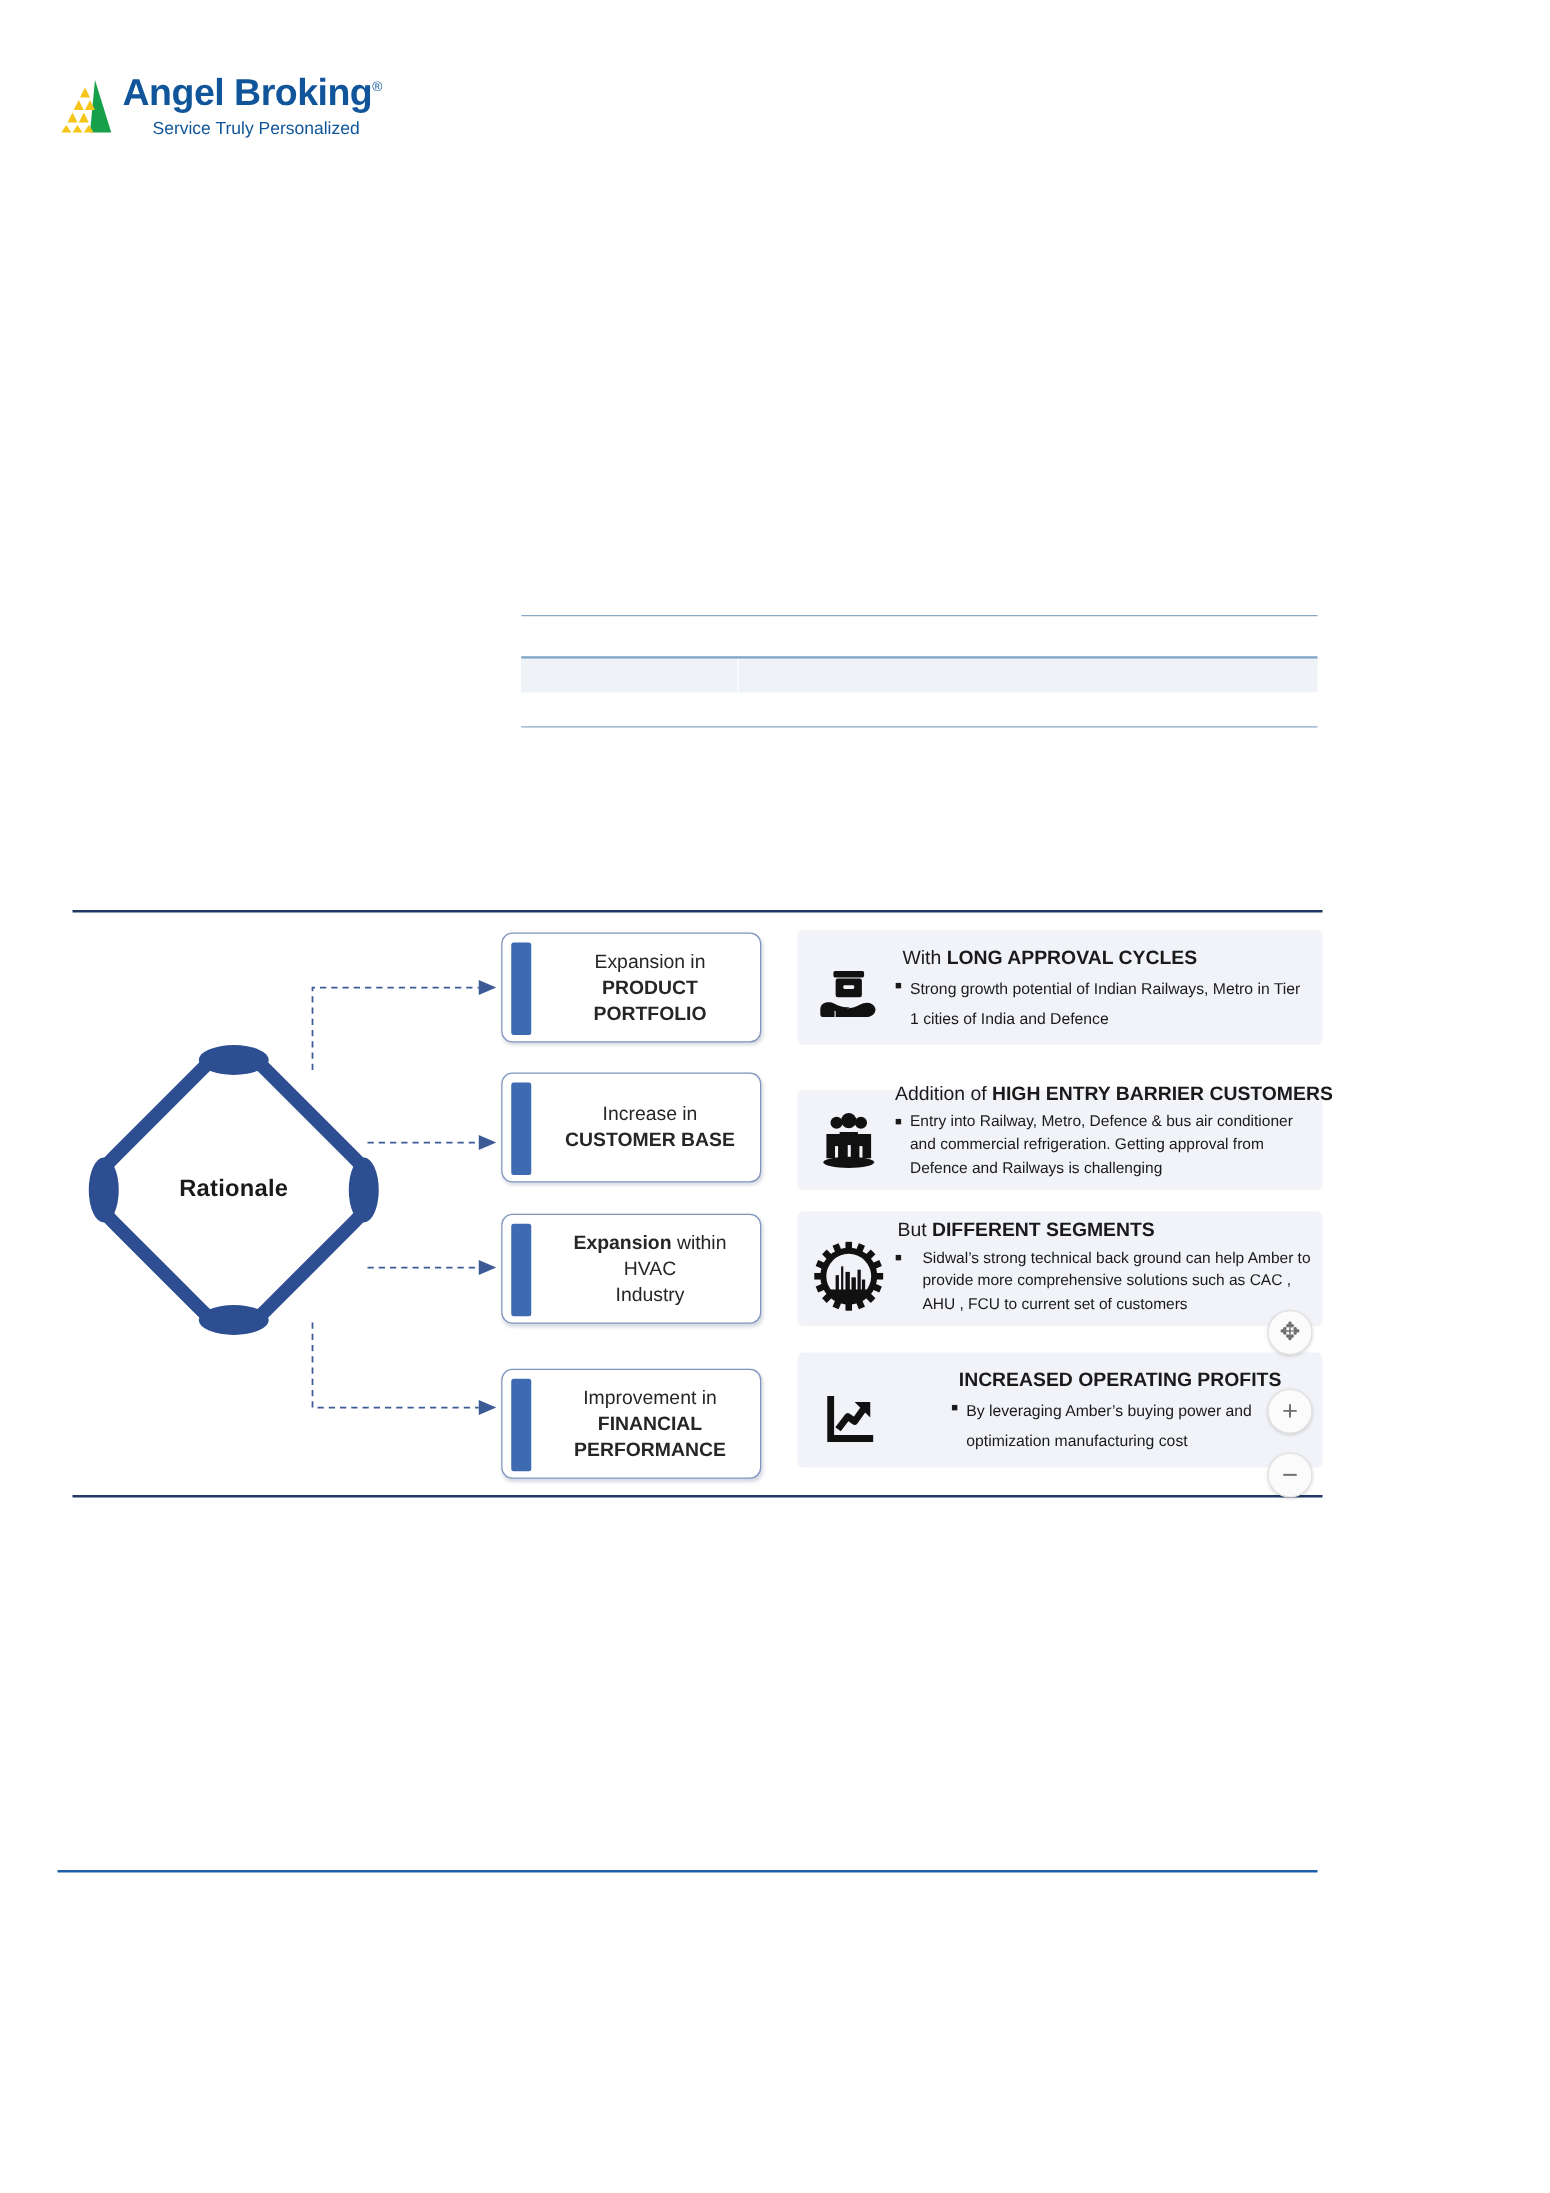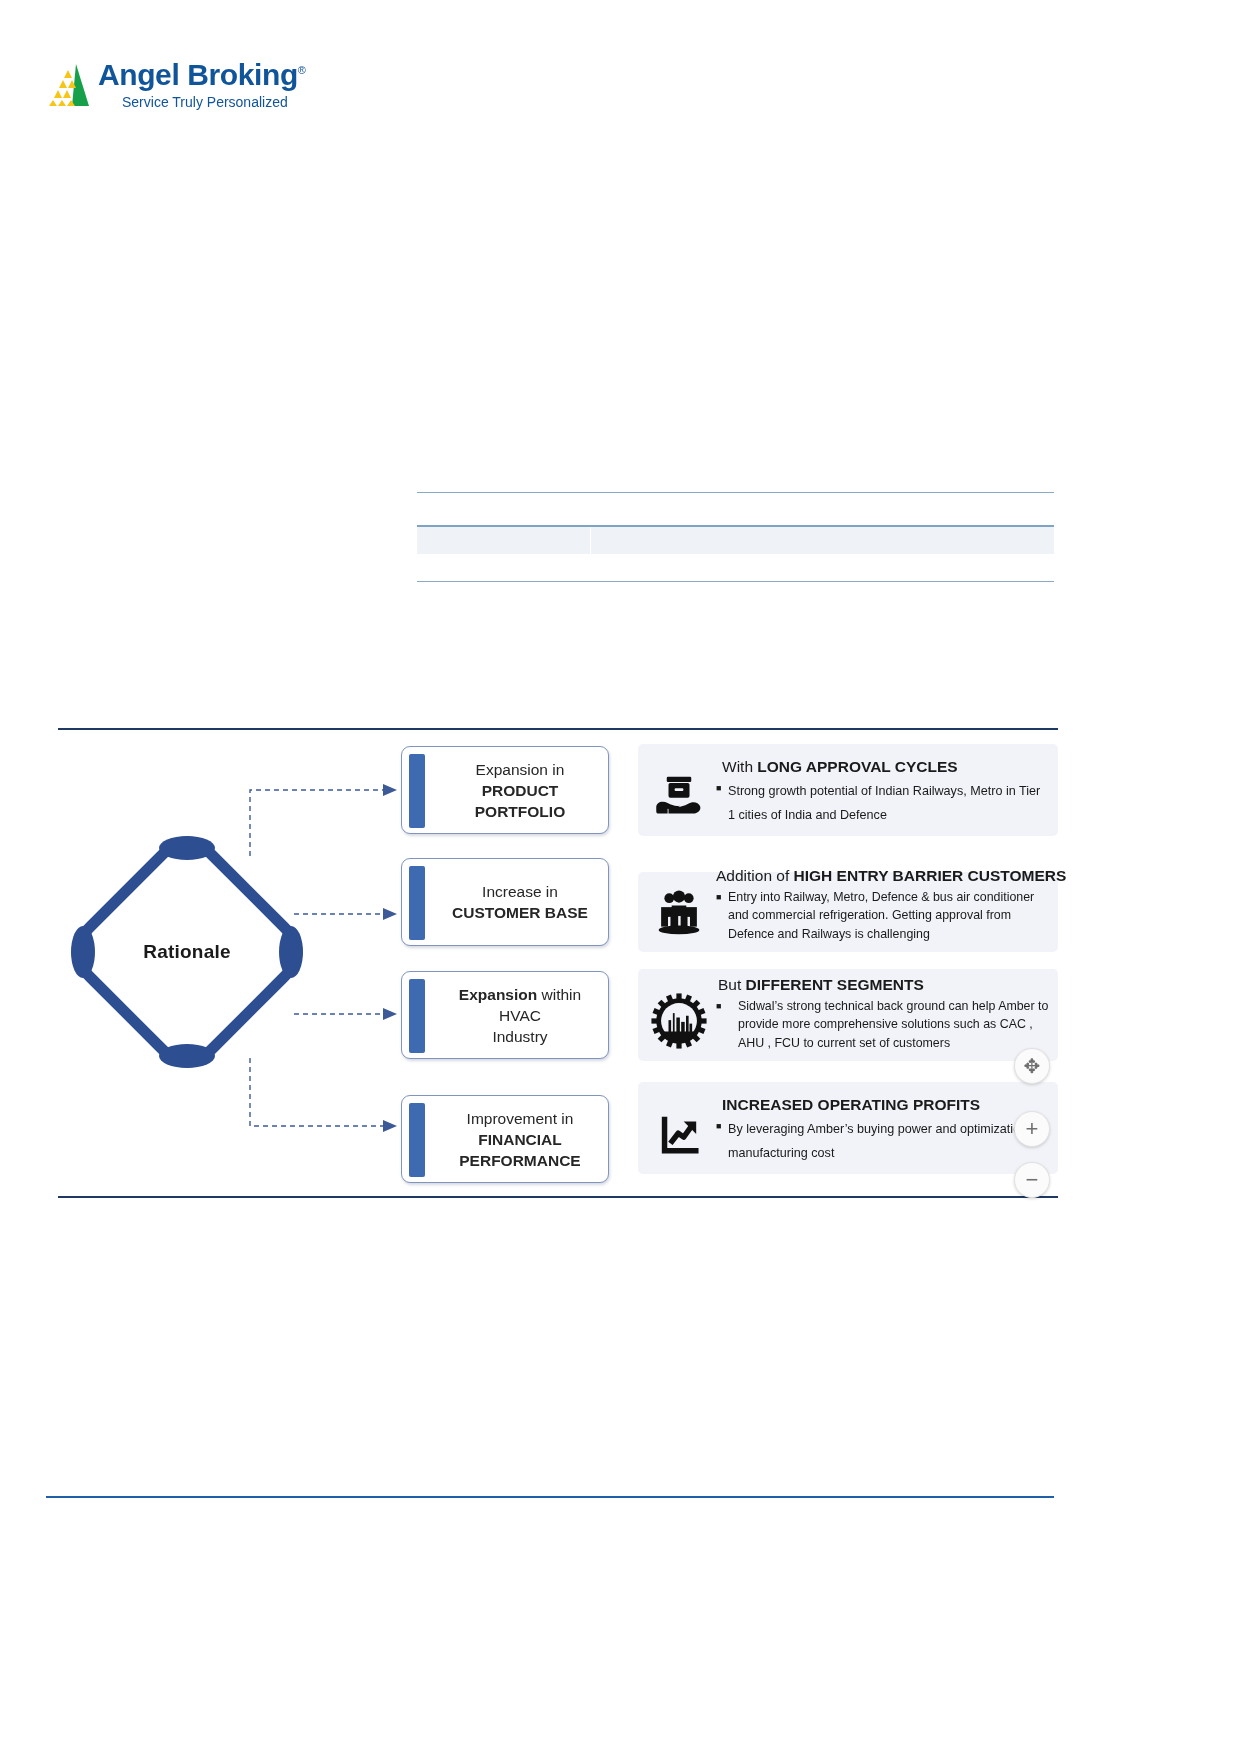--- a/index.html
+++ b/index.html
@@ -170,21 +170,21 @@
     width: 420px;
     background: #f1f3f8;
     border-radius: 5px;
     display: flex;
     align-items: flex-end;
     padding: 9px 8px 9px 10px;
   }
   .rpanel.r1 { top: 16px;  height: 92px; }
   .rpanel.r2 { top: 144px; height: 80px; }
   .rpanel.r3 { top: 241px; height: 92px; }
-  .rpanel.r4 { top: 354px; height: 92px; }
+  .rpanel.r4 { top: 354px; height: 92px; gap: 45px; }
 
   .rpanel .ricon {
     flex: 0 0 62px;
     height: 62px;
     margin-top: 8px;
     display: flex;
     align-items: center;
     justify-content: center;
   }
   .rpanel .rbody {

